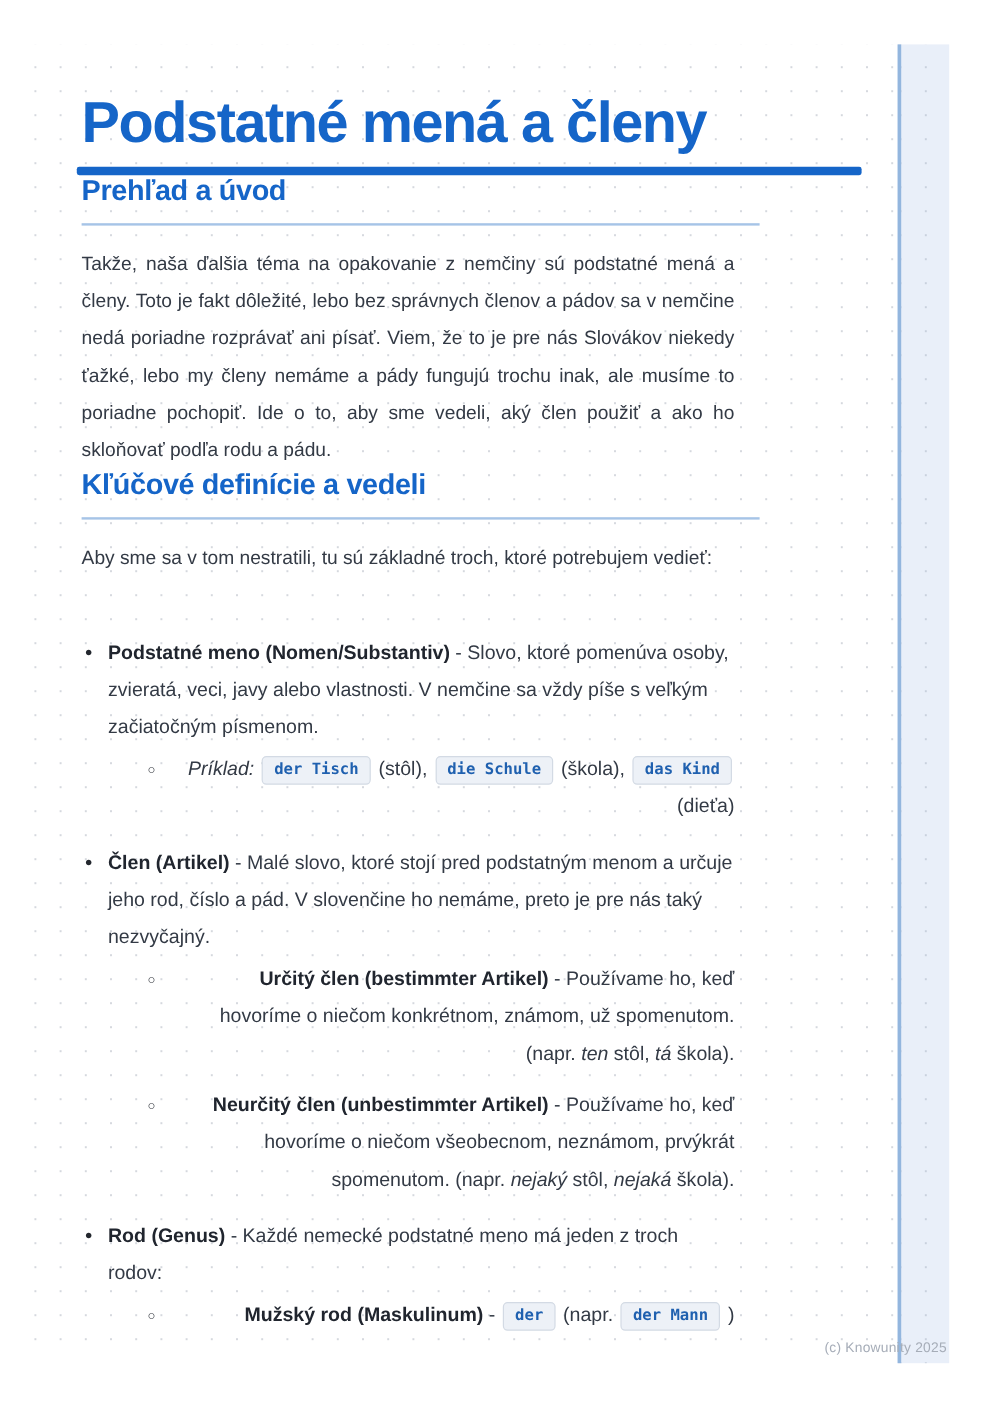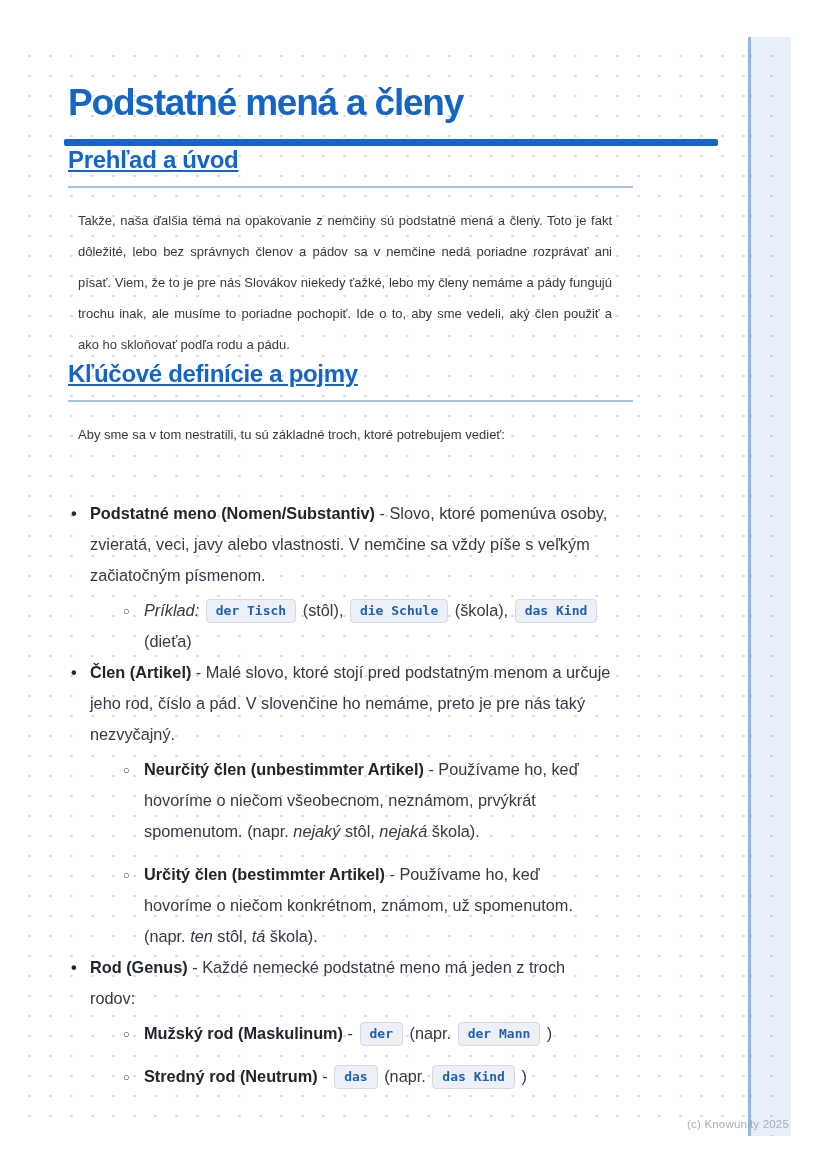--- a/index.html
+++ b/index.html
@@ -37,21 +37,21 @@
     border-left: 3px solid #93b6de;
     box-sizing: border-box;
   }
   .content {
     position: relative;
     padding: 46px 0 0 58px;
     width: 544px;
   }
   h1.doc-title {
     margin: 0;
-    font-size: 37px;
+    font-size: 48px;
     line-height: 40px;
     font-weight: 700;
     letter-spacing: -1.2px;
     color: #1565c8;
   }
   .title-rule {
     width: 654px; height: 7px;
     margin: 16px 0 0 -4px;
     background: #1565c8;
     border-radius: 2px;
@@ -59,38 +59,37 @@
   h2.section-heading {
     margin: 0;
     font-size: 24px;
     line-height: 28px;
     font-weight: 700;
     letter-spacing: -0.3px;
     color: #1565c8;
     width: 565px;
     border-bottom: 2px solid #a6c4e7;
     padding-bottom: 12px;
-    text-decoration: underline;
   }
   .mt-first { margin-top: 44px; }
   .mt-next  { margin-top: 14px; }
   p.body-p {
-    margin: 17px 0 0 10px;
-    font-size: 13px;
+    margin: 17px 0 0 0;
+    font-size: 16px;
     line-height: 31px;
     color: #333a45;
   }
   .justify { text-align: justify; text-justify: inter-word; }
 
   ul.l1 {
     list-style: none;
     margin: 10px 0 0 0;
     padding: 0;
   }
-  ul.l1 > li + li { margin-top: 0; }
+  ul.l1 > li + li { margin-top: 16px; }
   li.li1 {
     position: relative;
     padding-left: 22px;
     font-size: 16.3px;
     line-height: 31px;
     color: #333a45;
     margin-top: 48px;
   }
   li.li1 > .li-text::before {
     content: "\2022";
@@ -102,20 +101,21 @@
     margin: 4px 0 0 32px;
     padding: 0;
   }
   ul.l2 > li + li { margin-top: 12px; }
   li.li2 {
     position: relative;
     padding-left: 22px;
     font-size: 16.3px;
     line-height: 31px;
     color: #333a45;
+    text-align: right;
   }
   li.li2::before {
     content: "\25CB";
     position: absolute; left: 1px; top: 1px;
     font-size: 11px;
     color: #30343c;
   }
   .badge-row { line-height: 35px; }
 
   
@@ -155,55 +155,52 @@
 
       <h1 class="doc-title">Podstatné mená a členy</h1>
       <div class="title-rule"></div>
 
       <section>
         <h2 class="section-heading mt-first">Prehľad a úvod</h2>
         <p class="body-p justify">Takže, naša ďalšia téma na opakovanie z nemčiny sú podstatné mená a členy. Toto je fakt dôležité, lebo bez správnych členov a pádov sa v nemčine nedá poriadne rozprávať ani písať. Viem, že to je pre nás Slovákov niekedy ťažké, lebo my členy nemáme a pády fungujú trochu inak, ale musíme to poriadne pochopiť. Ide o to, aby sme vedeli, aký člen použiť a ako ho skloňovať podľa rodu a pádu.</p>
       </section>
 
       <section>
-        <h2 class="section-heading mt-next">Kľúčové definície a pojmy</h2>
+        <h2 class="section-heading mt-next">Kľúčové definície a vedeli</h2>
         <p class="body-p">Aby sme sa v tom nestratili, tu sú základné troch, ktoré potrebujem vedieť:</p>
 
         <ul class="l1">
 
           <li class="li1">
             <div class="li-text"><span class="seg-b">Podstatné meno (Nomen/Substantiv)</span><span class="seg-n"> - Slovo, ktoré pomenúva osoby, zvieratá, veci, javy alebo vlastnosti. V nemčine sa vždy píše s veľkým začiatočným písmenom.</span></div>
             <ul class="l2">
               <li class="li2 badge-row">
                 <div class="li-text"><span class="seg-i">Príklad:</span><span class="seg-n"> </span><span class="seg-c">der Tisch</span><span class="seg-n"> (stôl), </span><span class="seg-c">die Schule</span><span class="seg-n"> (škola), </span><span class="seg-c">das Kind</span><span class="seg-n"> (dieťa)</span></div>
               </li>
             </ul>
           </li>
 
           <li class="li1">
             <div class="li-text"><span class="seg-b">Člen (Artikel)</span><span class="seg-n"> - Malé slovo, ktoré stojí pred podstatným menom a určuje jeho rod, číslo a pád. V slovenčine ho nemáme, preto je pre nás taký nezvyčajný.</span></div>
             <ul class="l2">
               <li class="li2">
+                <div class="li-text"><span class="seg-b">Určitý člen (bestimmter Artikel)</span><span class="seg-n"> - Používame ho, keď hovoríme o niečom konkrétnom, známom, už spomenutom. (napr. </span><span class="seg-i">ten</span><span class="seg-n"> stôl, </span><span class="seg-i">tá</span><span class="seg-n"> škola).</span></div>
+              </li>
+              <li class="li2">
                 <div class="li-text"><span class="seg-b">Neurčitý člen (unbestimmter Artikel)</span><span class="seg-n"> - Používame ho, keď hovoríme o niečom všeobecnom, neznámom, prvýkrát spomenutom. (napr. </span><span class="seg-i">nejaký</span><span class="seg-n"> stôl, </span><span class="seg-i">nejaká</span><span class="seg-n"> škola).</span></div>
-              </li>
-              <li class="li2">
-                <div class="li-text"><span class="seg-b">Určitý člen (bestimmter Artikel)</span><span class="seg-n"> - Používame ho, keď hovoríme o niečom konkrétnom, známom, už spomenutom. (napr. </span><span class="seg-i">ten</span><span class="seg-n"> stôl, </span><span class="seg-i">tá</span><span class="seg-n"> škola).</span></div>
               </li>
             </ul>
           </li>
 
           <li class="li1">
             <div class="li-text"><span class="seg-b">Rod (Genus)</span><span class="seg-n"> - Každé nemecké podstatné meno má jeden z troch rodov:</span></div>
             <ul class="l2">
               <li class="li2 badge-row">
                 <div class="li-text"><span class="seg-b">Mužský rod (Maskulinum)</span><span class="seg-n"> - </span><span class="seg-c">der</span><span class="seg-n"> (napr. </span><span class="seg-c">der Mann</span><span class="seg-n"> )</span></div>
               </li>
-              <li class="li2 badge-row">
-                <div class="li-text"><span class="seg-b">Stredný rod (Neutrum)</span><span class="seg-n"> - </span><span class="seg-c">das</span><span class="seg-n"> (napr. </span><span class="seg-c">das Kind</span><span class="seg-n"> )</span></div>
-              </li>
             </ul>
           </li>
 
         </ul>
       </section>
 
     </div>
   </div>
 
   <div class="page-edge-strip"></div>

